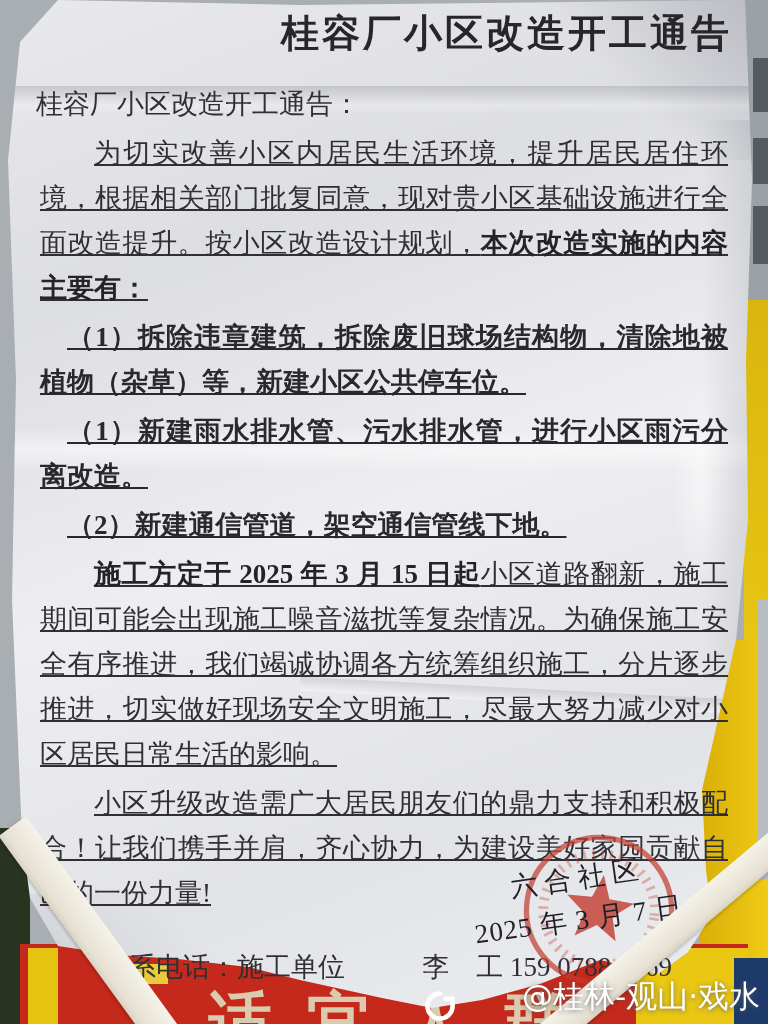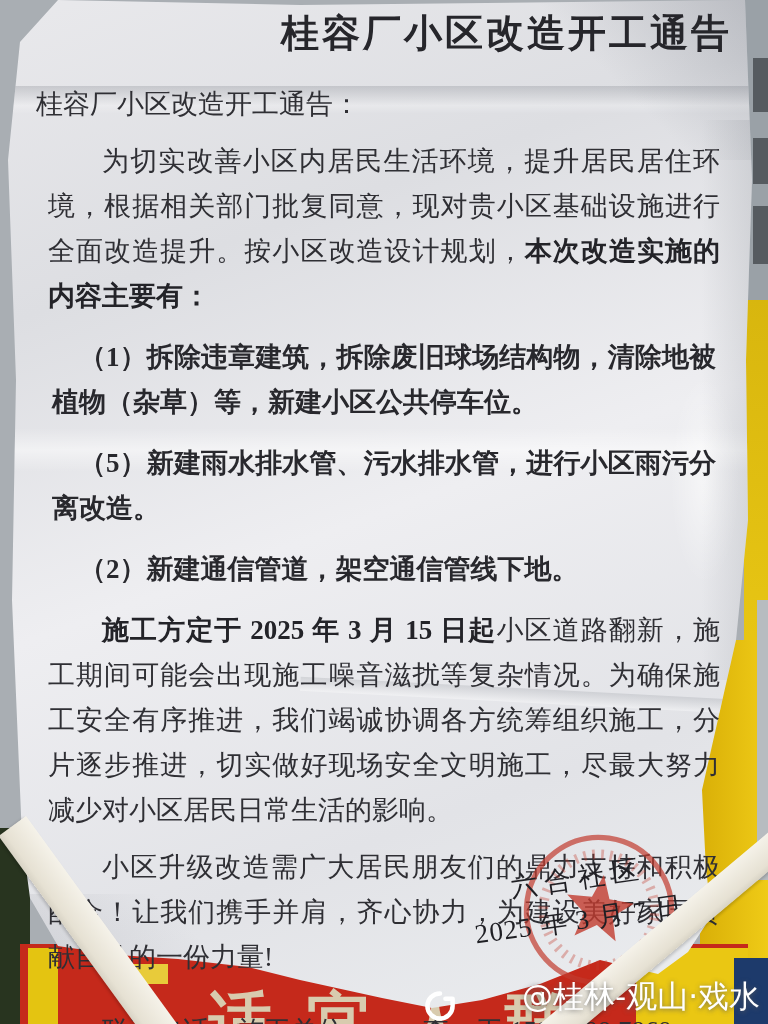--- a/index.html
+++ b/index.html
@@ -40,22 +40,22 @@
   .c5{left:0;bottom:0;width:45%;height:130px;background:linear-gradient(45deg,rgba(120,124,132,.25),rgba(120,124,132,0) 60%);}
   .c6{right:0;top:120px;width:95px;height:560px;background:linear-gradient(270deg,rgba(140,145,152,.30),rgba(140,145,152,0) 70%);}
   .c7{left:300px;top:688px;width:430px;height:14px;transform:rotate(3deg);background:linear-gradient(180deg,rgba(130,135,142,.22),rgba(255,255,255,.38));}
 
   
   .content{position:absolute;z-index:5;left:36px;right:36px;top:10px;
            color:#2f2f34;font-size:27px;line-height:45px;text-align:justify;}
   .title{font:700 38px/1.25 "DejaVu Sans","Liberation Sans",sans-serif;
          text-align:right;letter-spacing:3px;color:#26262b;margin:0 0 24px;}
   .salutation{margin:0;}
-  .para{margin:12px;text-indent:2em;}
-  .item{margin:16px;text-indent:1em;font-weight:700;color:#28282d;}
+  .para{margin:4px;text-indent:2em;text-decoration:underline;}
+  .item{margin:4px;text-indent:1em;font-weight:700;color:#28282d;text-decoration:underline;}
   .b{font-weight:700;color:#232328;}
   .contact{display:flex;margin-top:28px;line-height:47px;}
   .contact-left{width:46%;padding-left:66px;white-space:nowrap;}
   .contact-right{flex:1;white-space:nowrap;}
 
   
   .sign{position:absolute;z-index:6;left:480px;top:826px;width:250px;height:185px;}
   .seal-svg{position:absolute;left:35px;top:0;transform:rotate(8deg);}
   .seal-org{position:absolute;left:30px;top:34px;transform:rotate(-8deg);
             font-size:27px;color:#1f1f24;letter-spacing:7px;white-space:nowrap;}
@@ -102,21 +102,21 @@
     <div class="crease c5"></div>
     <div class="crease c6"></div>
     <div class="crease c7"></div>
   </div>
 
   <div class="content">
     <h1 class="title">桂容厂小区改造开工通告</h1>
     <p class="salutation">桂容厂小区改造开工通告：</p>
     <p class="para"><span>为切实改善小区内居民生活环境，提升居民居住环境，根据相关部门批复同意，现对贵小区基础设施进行全面改造提升。按小区改造设计规划，</span><span class="b">本次改造实施的内容主要有：</span></p>
     <p class="item">（1）拆除违章建筑，拆除废旧球场结构物，清除地被植物（杂草）等，新建小区公共停车位。</p>
-    <p class="item">（5）新建雨水排水管、污水排水管，进行小区雨污分离改造。</p>
+    <p class="item">（1）新建雨水排水管、污水排水管，进行小区雨污分离改造。</p>
     <p class="item">（2）新建通信管道，架空通信管线下地。</p>
     <p class="para"><span class="b">施工方定于 2025 年 3 月 15 日起</span><span>小区道路翻新，施工期间可能会出现施工噪音滋扰等复杂情况。为确保施工安全有序推进，我们竭诚协调各方统筹组织施工，分片逐步推进，切实做好现场安全文明施工，尽最大努力减少对小区居民日常生活的影响。</span></p>
     <p class="para">小区升级改造需广大居民朋友们的鼎力支持和积极配合！让我们携手并肩，齐心协力，为建设美好家园贡献自己的一份力量!</p>
 
     <div class="contact">
       <div class="contact-left">
         <div class="row1">联系电话：施工单位</div>
 
       </div>
       <div class="contact-right">

